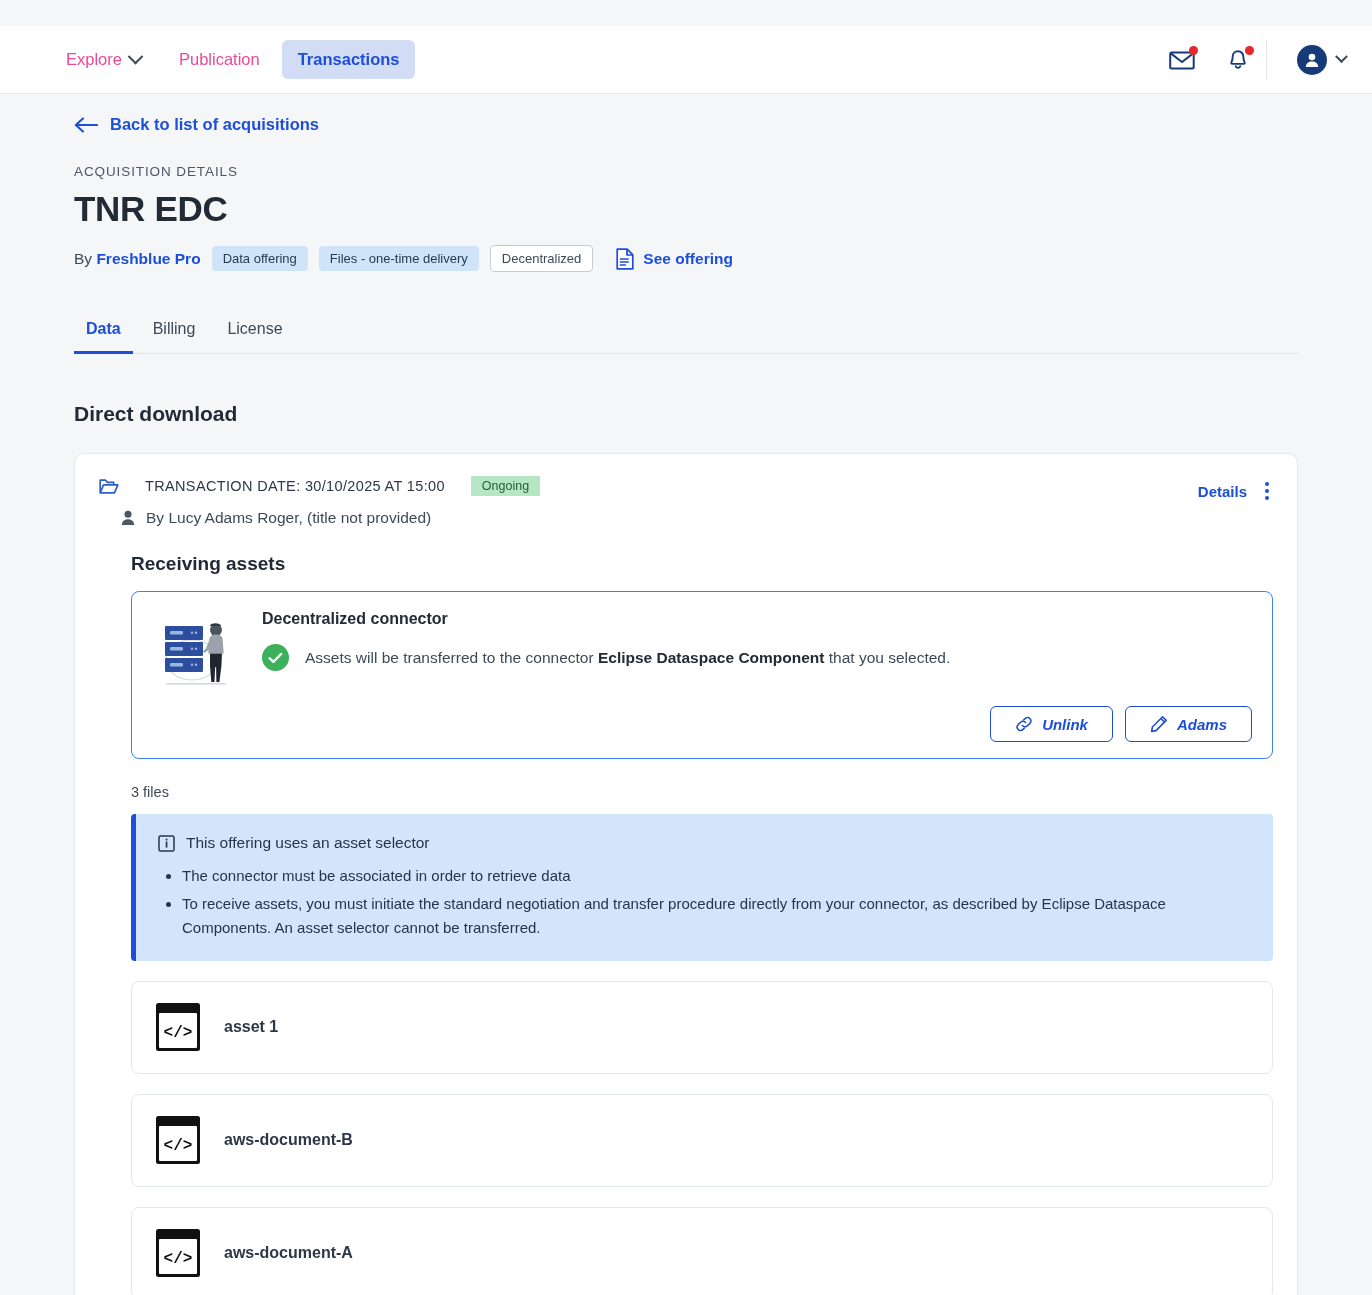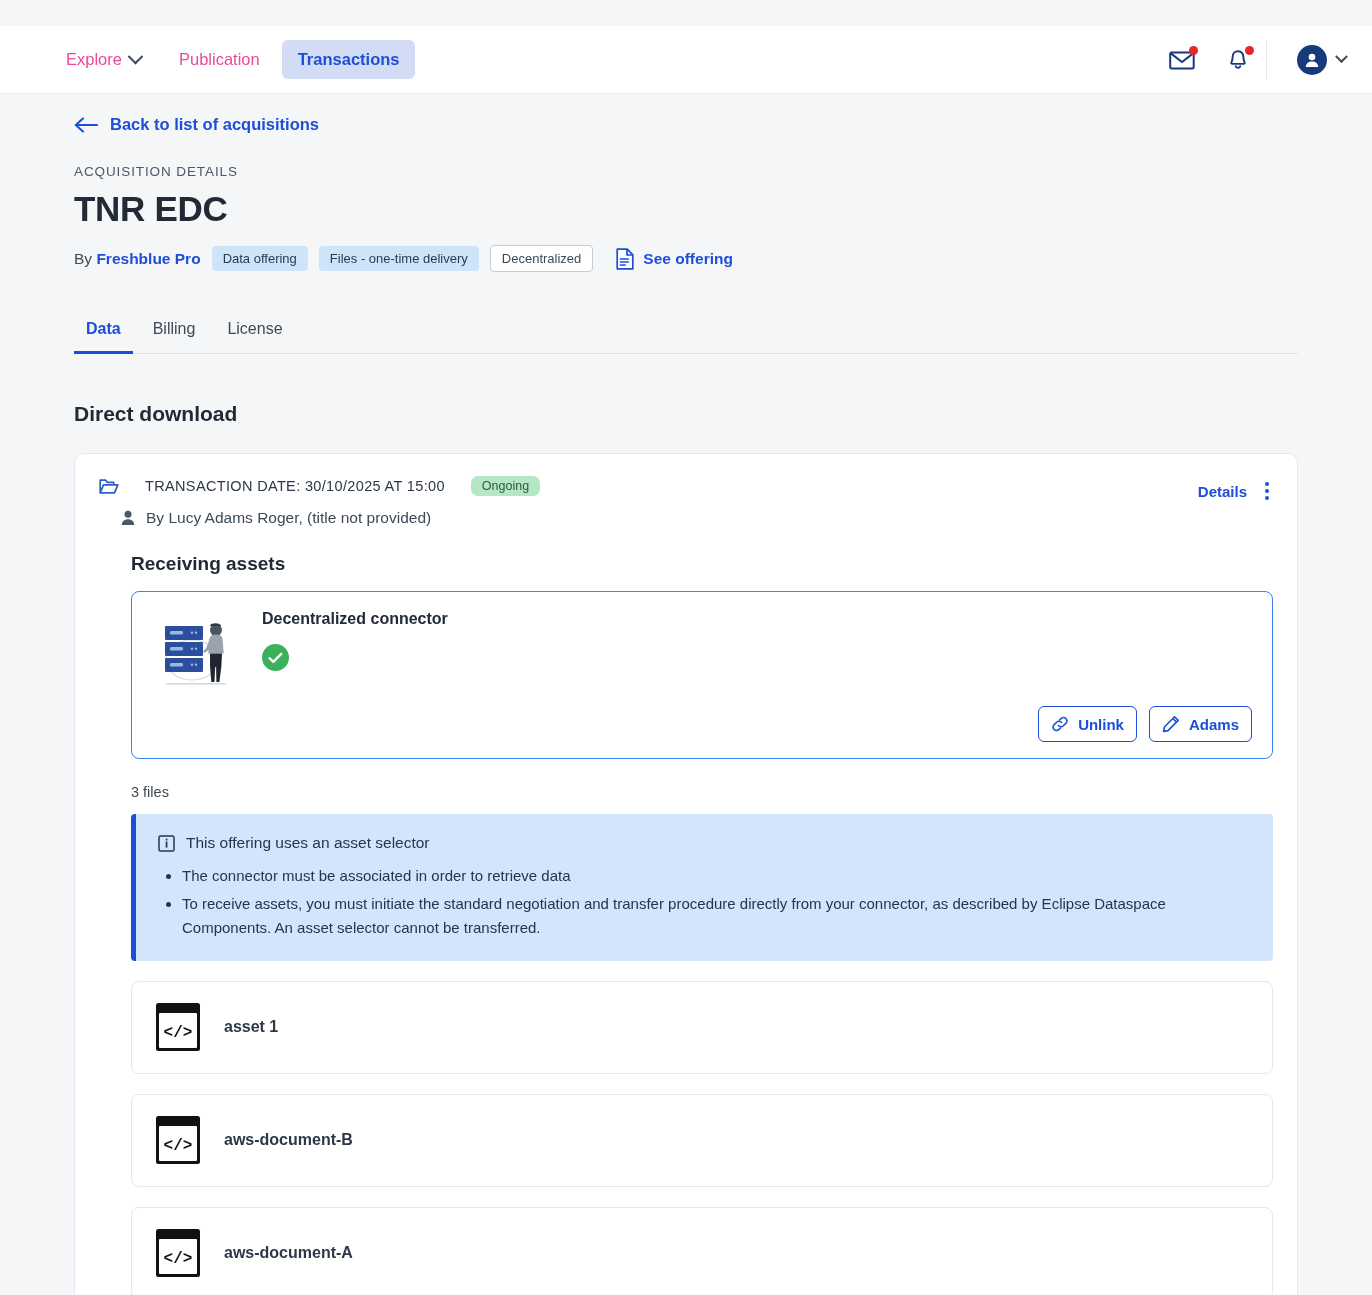--- a/index.html
+++ b/index.html
@@ -98,21 +98,21 @@
   
   .card {
     margin-top: 27px; background: #fff; border: 1px solid #e3e8ee;
     border-radius: 10px; padding: 22px 24px 28px;
   }
   .txn-head { display: flex; align-items: flex-start; }
   .txn-line { display: flex; align-items: center; gap: 26px; }
   .txn-date { font-size: 14.5px; letter-spacing: .35px; color: #2d3748; }
   .pill {
     background: #b6e7c4; color: #265c37; font-size: 12.5px;
-    border-radius: 7px; padding: 3px 11px;
+    border-radius: 0; padding: 3px 11px;
   }
   .txn-user { display: flex; align-items: center; gap: 11px; margin-top: 13px; margin-left: 22px;
               font-size: 15.5px; color: #3c4a57; }
   .txn-actions { margin-left: auto; display: flex; align-items: center; gap: 14px; }
   .details-link { color: #1d4ed8; font-size: 15px; font-weight: 700; cursor: pointer; }
   .kebab { display: flex; flex-direction: column; gap: 3px; padding: 6px 4px; cursor: pointer; }
   .kebab i { width: 4px; height: 4px; border-radius: 50%; background: #1d4ed8; display: block; }
 
   .sub-title { font-size: 19px; font-weight: 700; color: #222b35; margin: 26px 0 0 32px; }
 
@@ -126,22 +126,23 @@
   .connector-name { font-size: 16px; font-weight: 700; color: #222b35; }
   .connector-msg { display: flex; align-items: center; gap: 16px; margin-top: 16px; }
   .check { width: 27px; height: 27px; border-radius: 50%; background: #3cb05a; flex: none;
            display: flex; align-items: center; justify-content: center; }
   .msg-text { font-size: 15.5px; color: #3c4a57; }
   .msg-text b { color: #222b35; font-weight: 700; }
   .btn-row { display: flex; justify-content: flex-end; gap: 12px; margin-top: 14px; }
   .btn {
     display: flex; align-items: center; gap: 9px;
     border: 1px solid #1d4ed8; color: #1d4ed8; background: #fff;
-    border-radius: 6px; padding: 8px 12px; font-size: 15px; font-weight: 700;
+    border-radius: 6px; padding: 8px 24px; font-size: 15px; font-weight: 700;
     cursor: pointer;
+    font-style: italic;
   }
 
   .files-count { font-size: 14.5px; color: #3c4a57; margin: 25px 0 0 32px; }
 
   .info-box {
     margin: 14px 0 0 32px; background: #d2e5fb; border-left: 5px solid #1d4ed8;
     border-radius: 4px; padding: 20px 22px 22px;
   }
   .info-head { display: flex; align-items: center; gap: 11px; font-size: 15.5px; color: #22364e; }
   .info-list { margin: 12px 0 0 24px; }
@@ -296,20 +297,25 @@
           </svg>
         </div>
         <div class="connector-text">
           <div class="connector-name">Decentralized connector</div>
           <div class="connector-msg">
             <span class="check">
               <svg width="15" height="12" viewBox="0 0 15 12">
                 <path d="M1.6 6.2 5.4 9.9 13.2 1.9" fill="none" stroke="#fff" stroke-width="2.3" stroke-linecap="round" stroke-linejoin="round"></path>
               </svg>
             </span>
+            <span class="msg-text">
+              <span>Assets will be transferred to the connector</span>
+              <b>Eclipse Dataspace Component</b>
+              <span>that you selected.</span>
+            </span>
           </div>
         </div>
       </div>
       <div class="btn-row">
         <div class="btn">
           <svg width="18" height="18" viewBox="0 0 18 18">
             <path d="M7.4 10.6a3.4 3.4 0 0 0 5 .2l2.4-2.4a3.4 3.4 0 1 0-4.8-4.8l-1.4 1.4" fill="none" stroke="#1d4ed8" stroke-width="1.6" stroke-linecap="round"></path>
             <path d="M10.6 7.4a3.4 3.4 0 0 0-5-.2L3.2 9.6a3.4 3.4 0 1 0 4.8 4.8l1.4-1.4" fill="none" stroke="#1d4ed8" stroke-width="1.6" stroke-linecap="round"></path>
           </svg>
           <span>Unlink</span>

